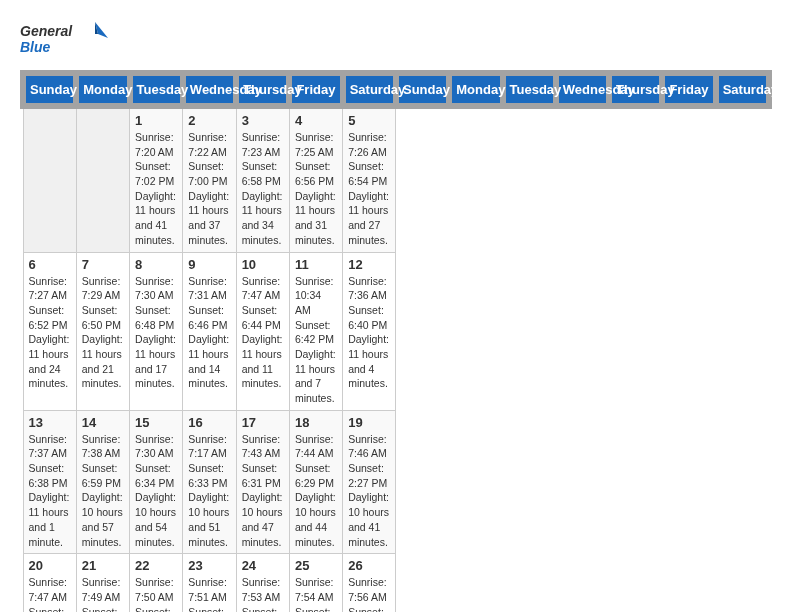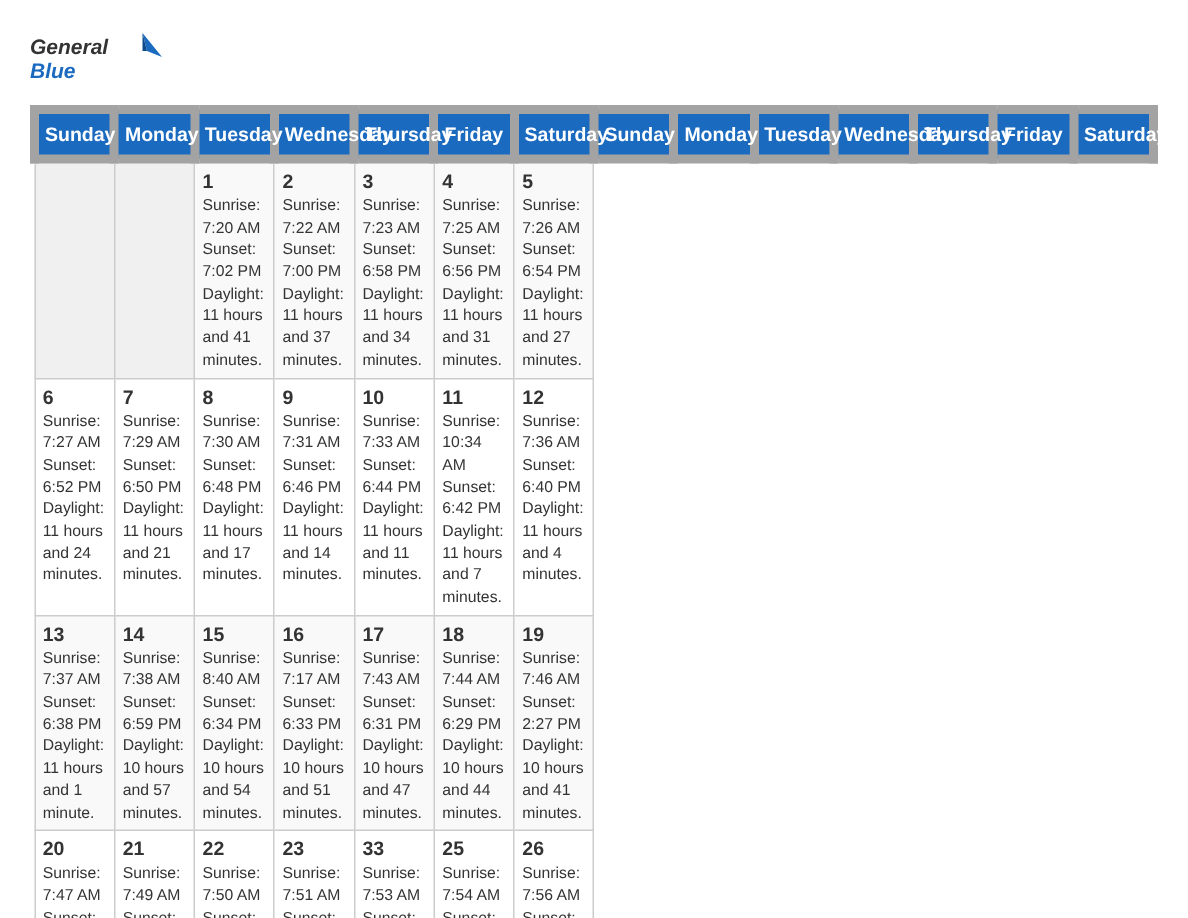--- a/index.html
+++ b/index.html
@@ -168,21 +168,21 @@
 Daylight: 11 hours and 17 minutes.</div>
         </td>
         <td>
           <span class="day-number">9</span>
           <div class="cell-content">Sunrise: 7:31 AM
 Sunset: 6:46 PM
 Daylight: 11 hours and 14 minutes.</div>
         </td>
         <td>
           <span class="day-number">10</span>
-          <div class="cell-content">Sunrise: 7:33 AM
+          <div class="cell-content">Sunrise: 7:47 AM
 Sunset: 6:44 PM
 Daylight: 11 hours and 11 minutes.</div>
         </td>
         <td>
           <span class="day-number">11</span>
           <div class="cell-content">Sunrise: 10:34 AM
 Sunset: 6:42 PM
 Daylight: 11 hours and 7 minutes.</div>
         </td>
         <td>
@@ -200,21 +200,21 @@
 Daylight: 11 hours and 1 minute.</div>
         </td>
         <td>
           <span class="day-number">14</span>
           <div class="cell-content">Sunrise: 7:38 AM
 Sunset: 6:59 PM
 Daylight: 10 hours and 57 minutes.</div>
         </td>
         <td>
           <span class="day-number">15</span>
-          <div class="cell-content">Sunrise: 8:40 AM
+          <div class="cell-content">Sunrise: 7:30 AM
 Sunset: 6:34 PM
 Daylight: 10 hours and 54 minutes.</div>
         </td>
         <td>
           <span class="day-number">16</span>
           <div class="cell-content">Sunrise: 7:17 AM
 Sunset: 6:33 PM
 Daylight: 10 hours and 51 minutes.</div>
         </td>
         <td>
@@ -255,21 +255,21 @@
 Sunset: 6:22 PM
 Daylight: 10 hours and 31 minutes.</div>
         </td>
         <td>
           <span class="day-number">23</span>
           <div class="cell-content">Sunrise: 7:51 AM
 Sunset: 6:20 PM
 Daylight: 10 hours and 28 minutes.</div>
         </td>
         <td>
-          <span class="day-number">33</span>
+          <span class="day-number">24</span>
           <div class="cell-content">Sunrise: 7:53 AM
 Sunset: 6:18 PM
 Daylight: 10 hours and 25 minutes.</div>
         </td>
         <td>
           <span class="day-number">25</span>
           <div class="cell-content">Sunrise: 7:54 AM
 Sunset: 6:16 PM
 Daylight: 10 hours and 22 minutes.</div>
         </td>

